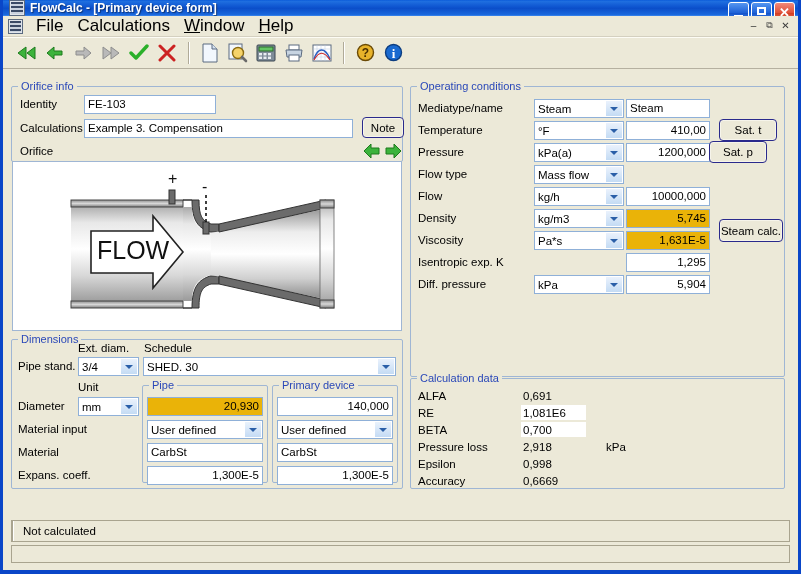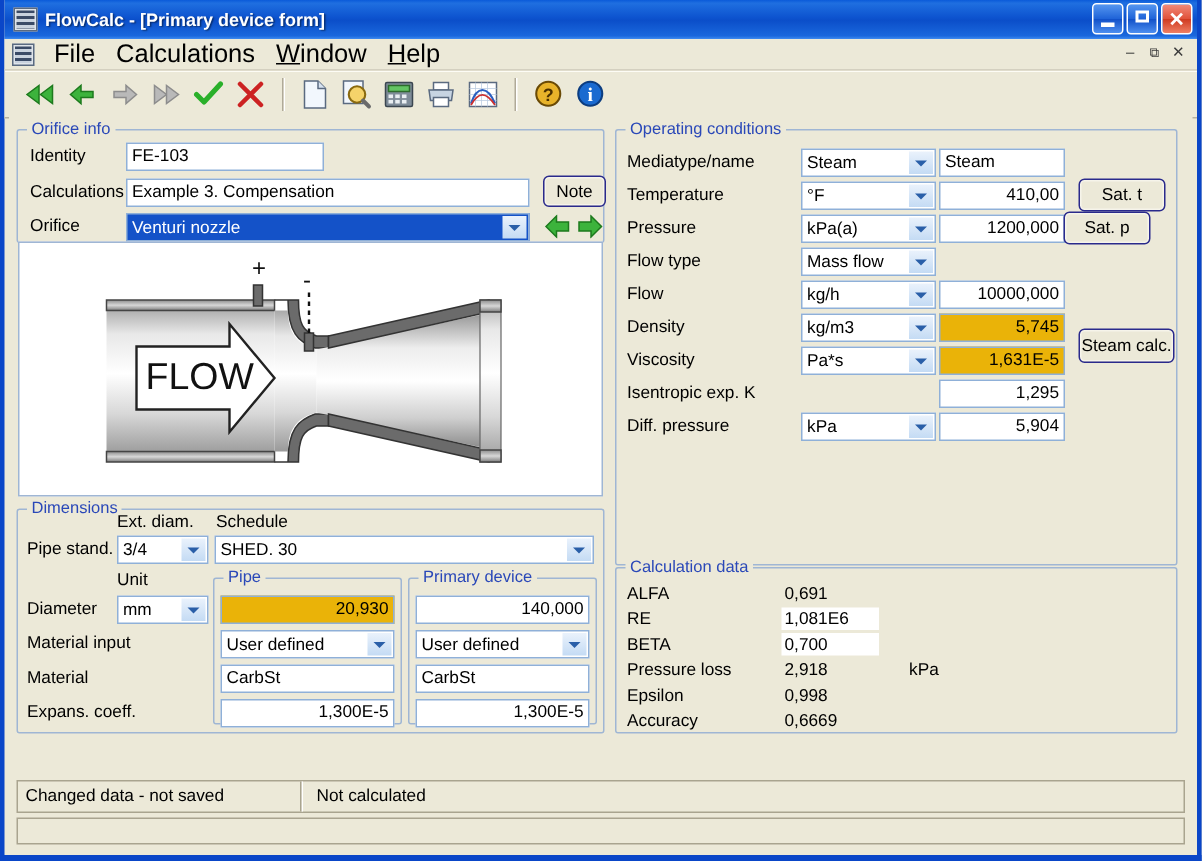--- a/index.html
+++ b/index.html
@@ -11,21 +11,21 @@
   }
   .app-window{
     position:absolute;left:0;top:0;width:801px;height:574px;
     box-sizing:border-box;
     border:3px solid #0a46c8;
     border-top:none;border-bottom-width:4px;
     background:#ece9d8;
   }
   
   .titlebar{
-    height:26px;
+    height:16px;
     background:linear-gradient(to bottom,#0a5ad9 0%,#1f6fe0 8%,#0d53cf 45%,#0b4ec9 52%,#1a68dd 92%,#3f8bf0 100%);
     display:flex;align-items:center;
     padding:0 2px 0 4px;
     position:relative;
   }
   .title-icon{
     width:16px;height:16px;flex:0 0 16px;margin-right:5px;margin-left:2px;
     background:#dfe4ea;border:1px solid #5a6a80;
     position:relative;box-sizing:border-box;
   }
@@ -279,24 +279,20 @@
       <div class="gb-title">Orifice info</div>
     </div>
     <div class="lbl" style="left:14px;top:21px;">Identity</div>
     <div class="fld" style="left:78px;top:18px;width:132px;">FE-103</div>
 
     <div class="lbl" style="left:14px;top:45px;">Calculations</div>
     <div class="fld" style="left:78px;top:42px;width:269px;">Example 3. Compensation</div>
     <div class="btn" style="left:356px;top:40px;width:42px;height:21px;">Note</div>
 
     <div class="lbl" style="left:14px;top:68px;">Orifice</div>
-    <div class="combo sel" style="left:78px;top:65px;width:269px;">
-      <span>Venturi nozzle</span>
-      <span class="arrowbox"></span>
-    </div>
     <div style="position:absolute;left:357px;top:66px;">
       <svg width="18" height="16" viewBox="0 0 18 16">
         <path d="M8,1 L8,5 L16,5 L16,11 L8,11 L8,15 L1,8 Z" fill="#3cb33c" stroke="#1d7a1d" stroke-width="1"></path>
       </svg>
     </div>
     <div style="position:absolute;left:378px;top:66px;">
       <svg width="18" height="16" viewBox="0 0 18 16">
         <path d="M10,1 L10,5 L2,5 L2,11 L10,11 L10,15 L17,8 Z" fill="#3cb33c" stroke="#1d7a1d" stroke-width="1"></path>
       </svg>
     </div>
@@ -489,20 +485,19 @@
     <div class="val" style="left:517px;top:364px;">2,918</div>
     <div class="val" style="left:600px;top:364px;">kPa</div>
 
     <div class="lbl" style="left:412px;top:381px;">Epsilon</div>
     <div class="val" style="left:517px;top:381px;">0,998</div>
 
     <div class="lbl" style="left:412px;top:398px;">Accuracy</div>
     <div class="val" style="left:517px;top:398px;">0,6669</div>
 
     <div class="statusbar">
-      <div class="sb-pane" style="width:183px;">Changed data - not saved</div>
       <div class="sb-div"></div>
       <div class="sb-pane" style="flex:1;padding-left:10px;">Not calculated</div>
     </div>
     <div class="statusbar2"></div>
 
   </div>
 </div>
 
 </body></html>

